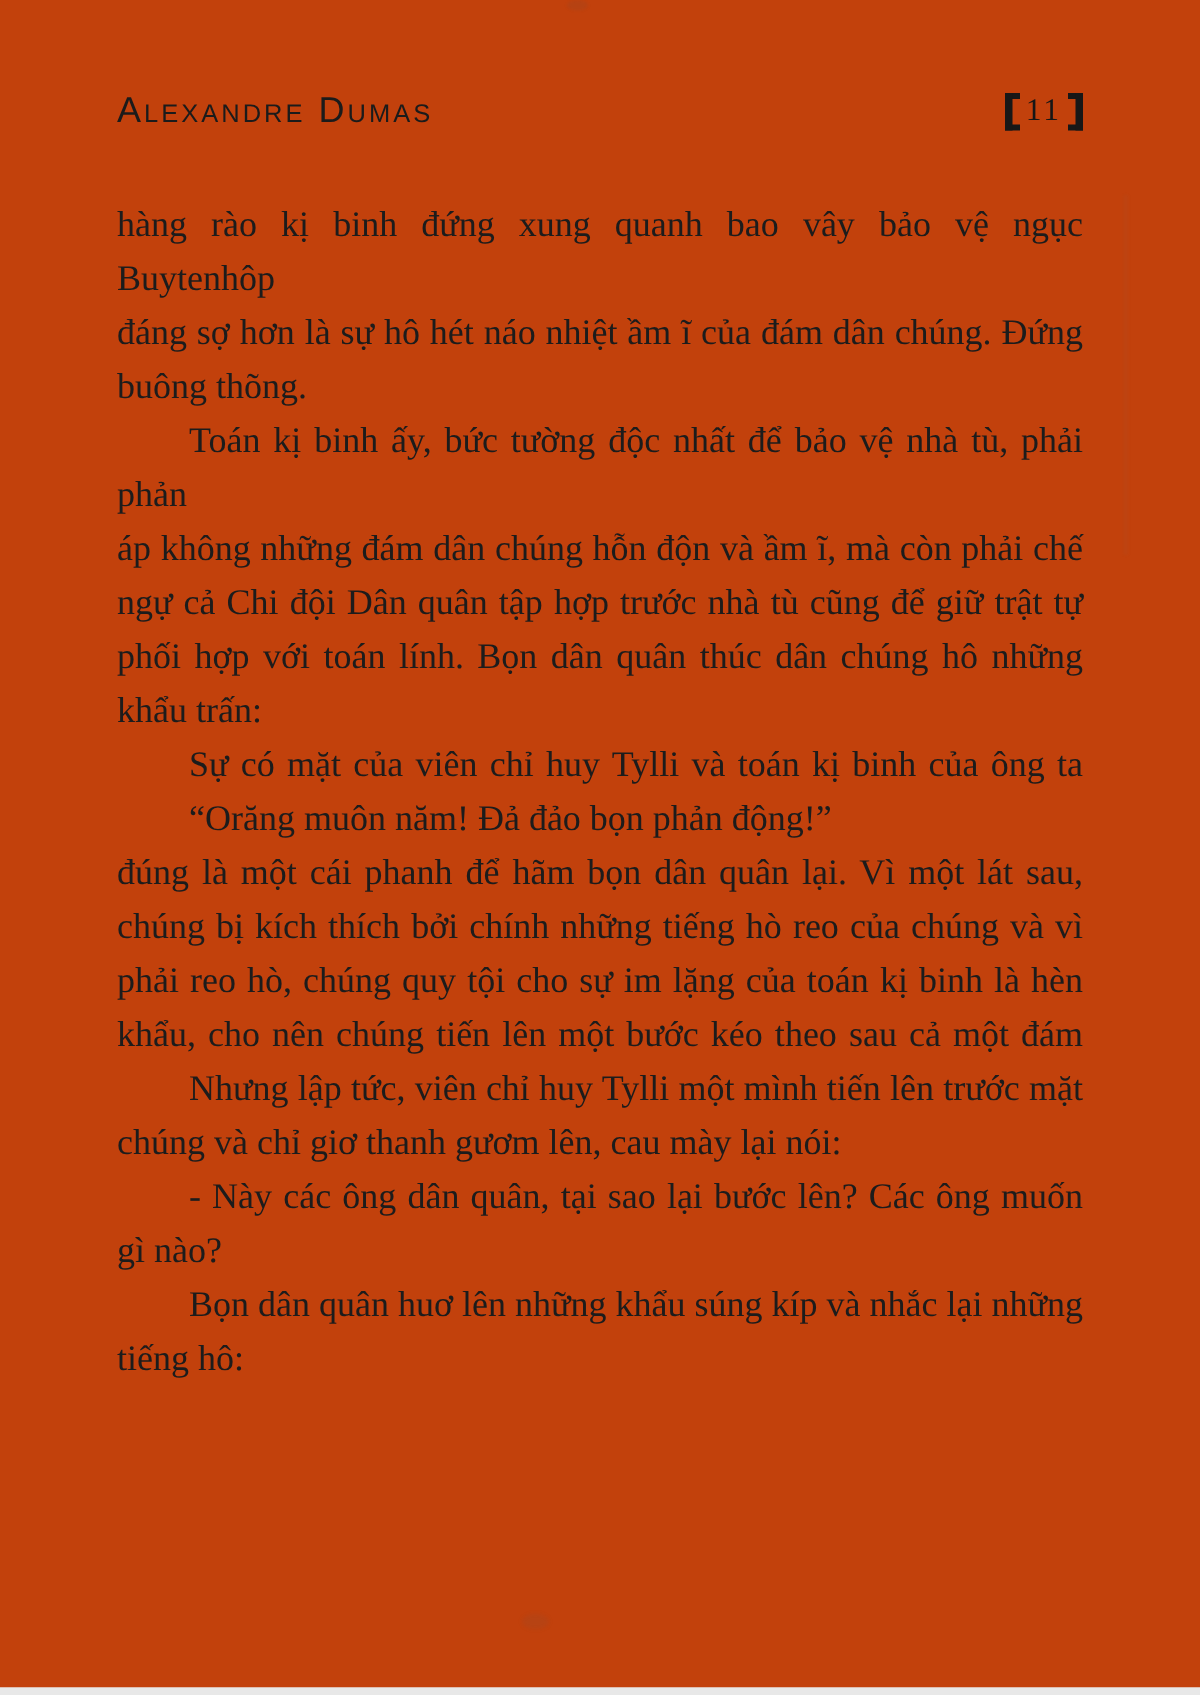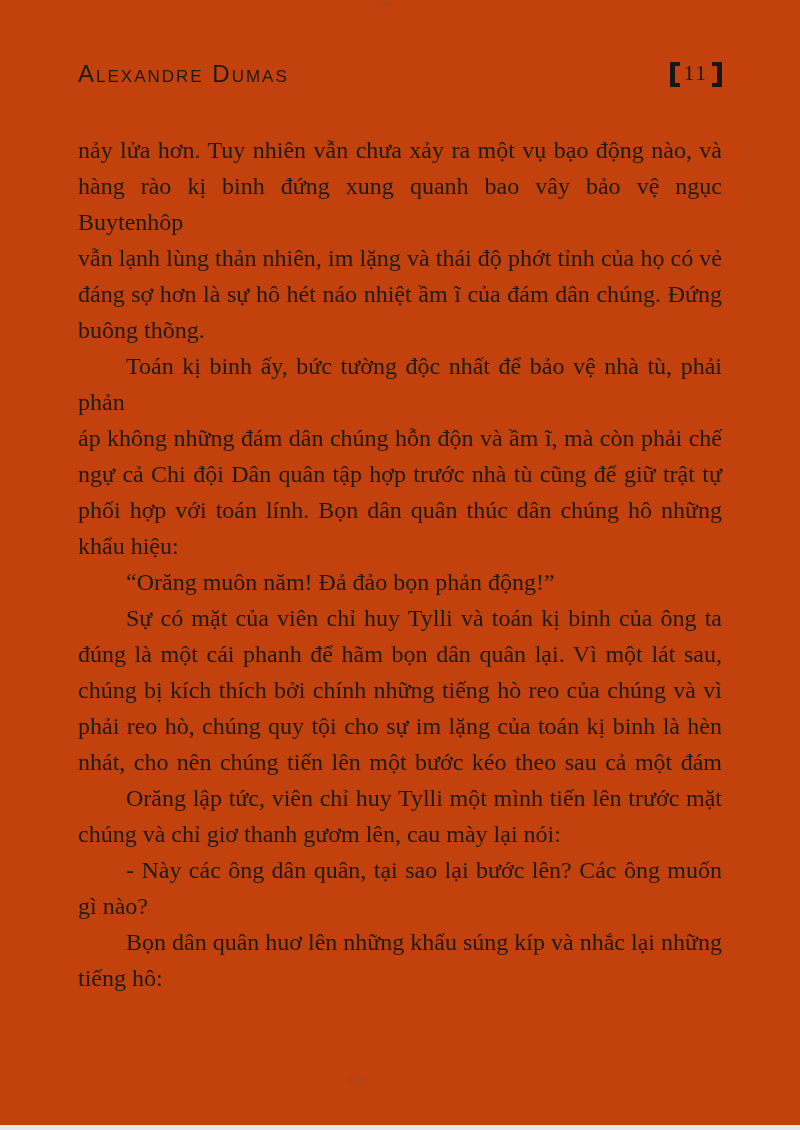--- a/index.html
+++ b/index.html
@@ -114,37 +114,35 @@
     <span class="author">Alexandre Dumas</span>
 
     <span class="page-number">
       <span class="bracket left"></span>
       <span class="digits">11</span>
       <span class="bracket right"></span>
     </span>
   </header>
 
   <main class="body-text">
-      <div class="line">nảy lửa hơn. Tuy nhiên vẫn chưa xảy ra một vụ bạo động nào, và</div>
       <div class="line">hàng rào kị binh đứng xung quanh bao vây bảo vệ ngục Buytenhôp</div>
-      <div class="line">vẫn lạnh lùng thản nhiên, im lặng và thái độ phớt tỉnh của họ có vẻ</div>
       <div class="line">đáng sợ hơn là sự hô hét náo nhiệt ầm ĩ của đám dân chúng. Đứng</div>
       <div class="line last">buông thõng.</div>
       <div class="line indent">Toán kị binh ấy, bức tường độc nhất để bảo vệ nhà tù, phải phản</div>
       <div class="line">áp không những đám dân chúng hỗn độn và ầm ĩ, mà còn phải chế</div>
       <div class="line">ngự cả Chi đội Dân quân tập hợp trước nhà tù cũng để giữ trật tự</div>
       <div class="line">phối hợp với toán lính. Bọn dân quân thúc dân chúng hô những</div>
-      <div class="line last">khẩu hiệu:</div>
+      <div class="line last">khẩu trấn:</div>
+      <div class="line indent">Sự có mặt của viên chỉ huy Tylli và toán kị binh của ông ta</div>
       <div class="line indent last">“Orăng muôn năm! Đả đảo bọn phản động!”</div>
-      <div class="line indent">Sự có mặt của viên chỉ huy Tylli và toán kị binh của ông ta</div>
       <div class="line">đúng là một cái phanh để hãm bọn dân quân lại. Vì một lát sau,</div>
       <div class="line">chúng bị kích thích bởi chính những tiếng hò reo của chúng và vì</div>
       <div class="line">phải reo hò, chúng quy tội cho sự im lặng của toán kị binh là hèn</div>
-      <div class="line">nhát, cho nên chúng tiến lên một bước kéo theo sau cả một đám</div>
-      <div class="line indent">Orăng lập tức, viên chỉ huy Tylli một mình tiến lên trước mặt</div>
+      <div class="line">khẩu, cho nên chúng tiến lên một bước kéo theo sau cả một đám</div>
+      <div class="line indent">Nhưng lập tức, viên chỉ huy Tylli một mình tiến lên trước mặt</div>
       <div class="line last">chúng và chỉ giơ thanh gươm lên, cau mày lại nói:</div>
       <div class="line indent">- Này các ông dân quân, tại sao lại bước lên? Các ông muốn</div>
       <div class="line last">gì nào?</div>
       <div class="line indent">Bọn dân quân huơ lên những khẩu súng kíp và nhắc lại những</div>
       <div class="line last">tiếng hô:</div>
     </main>
 
   <div class="artifact smudge-top"></div>
   <div class="artifact smudge-bottom"></div>
   <div class="artifact edge-shade"></div>

